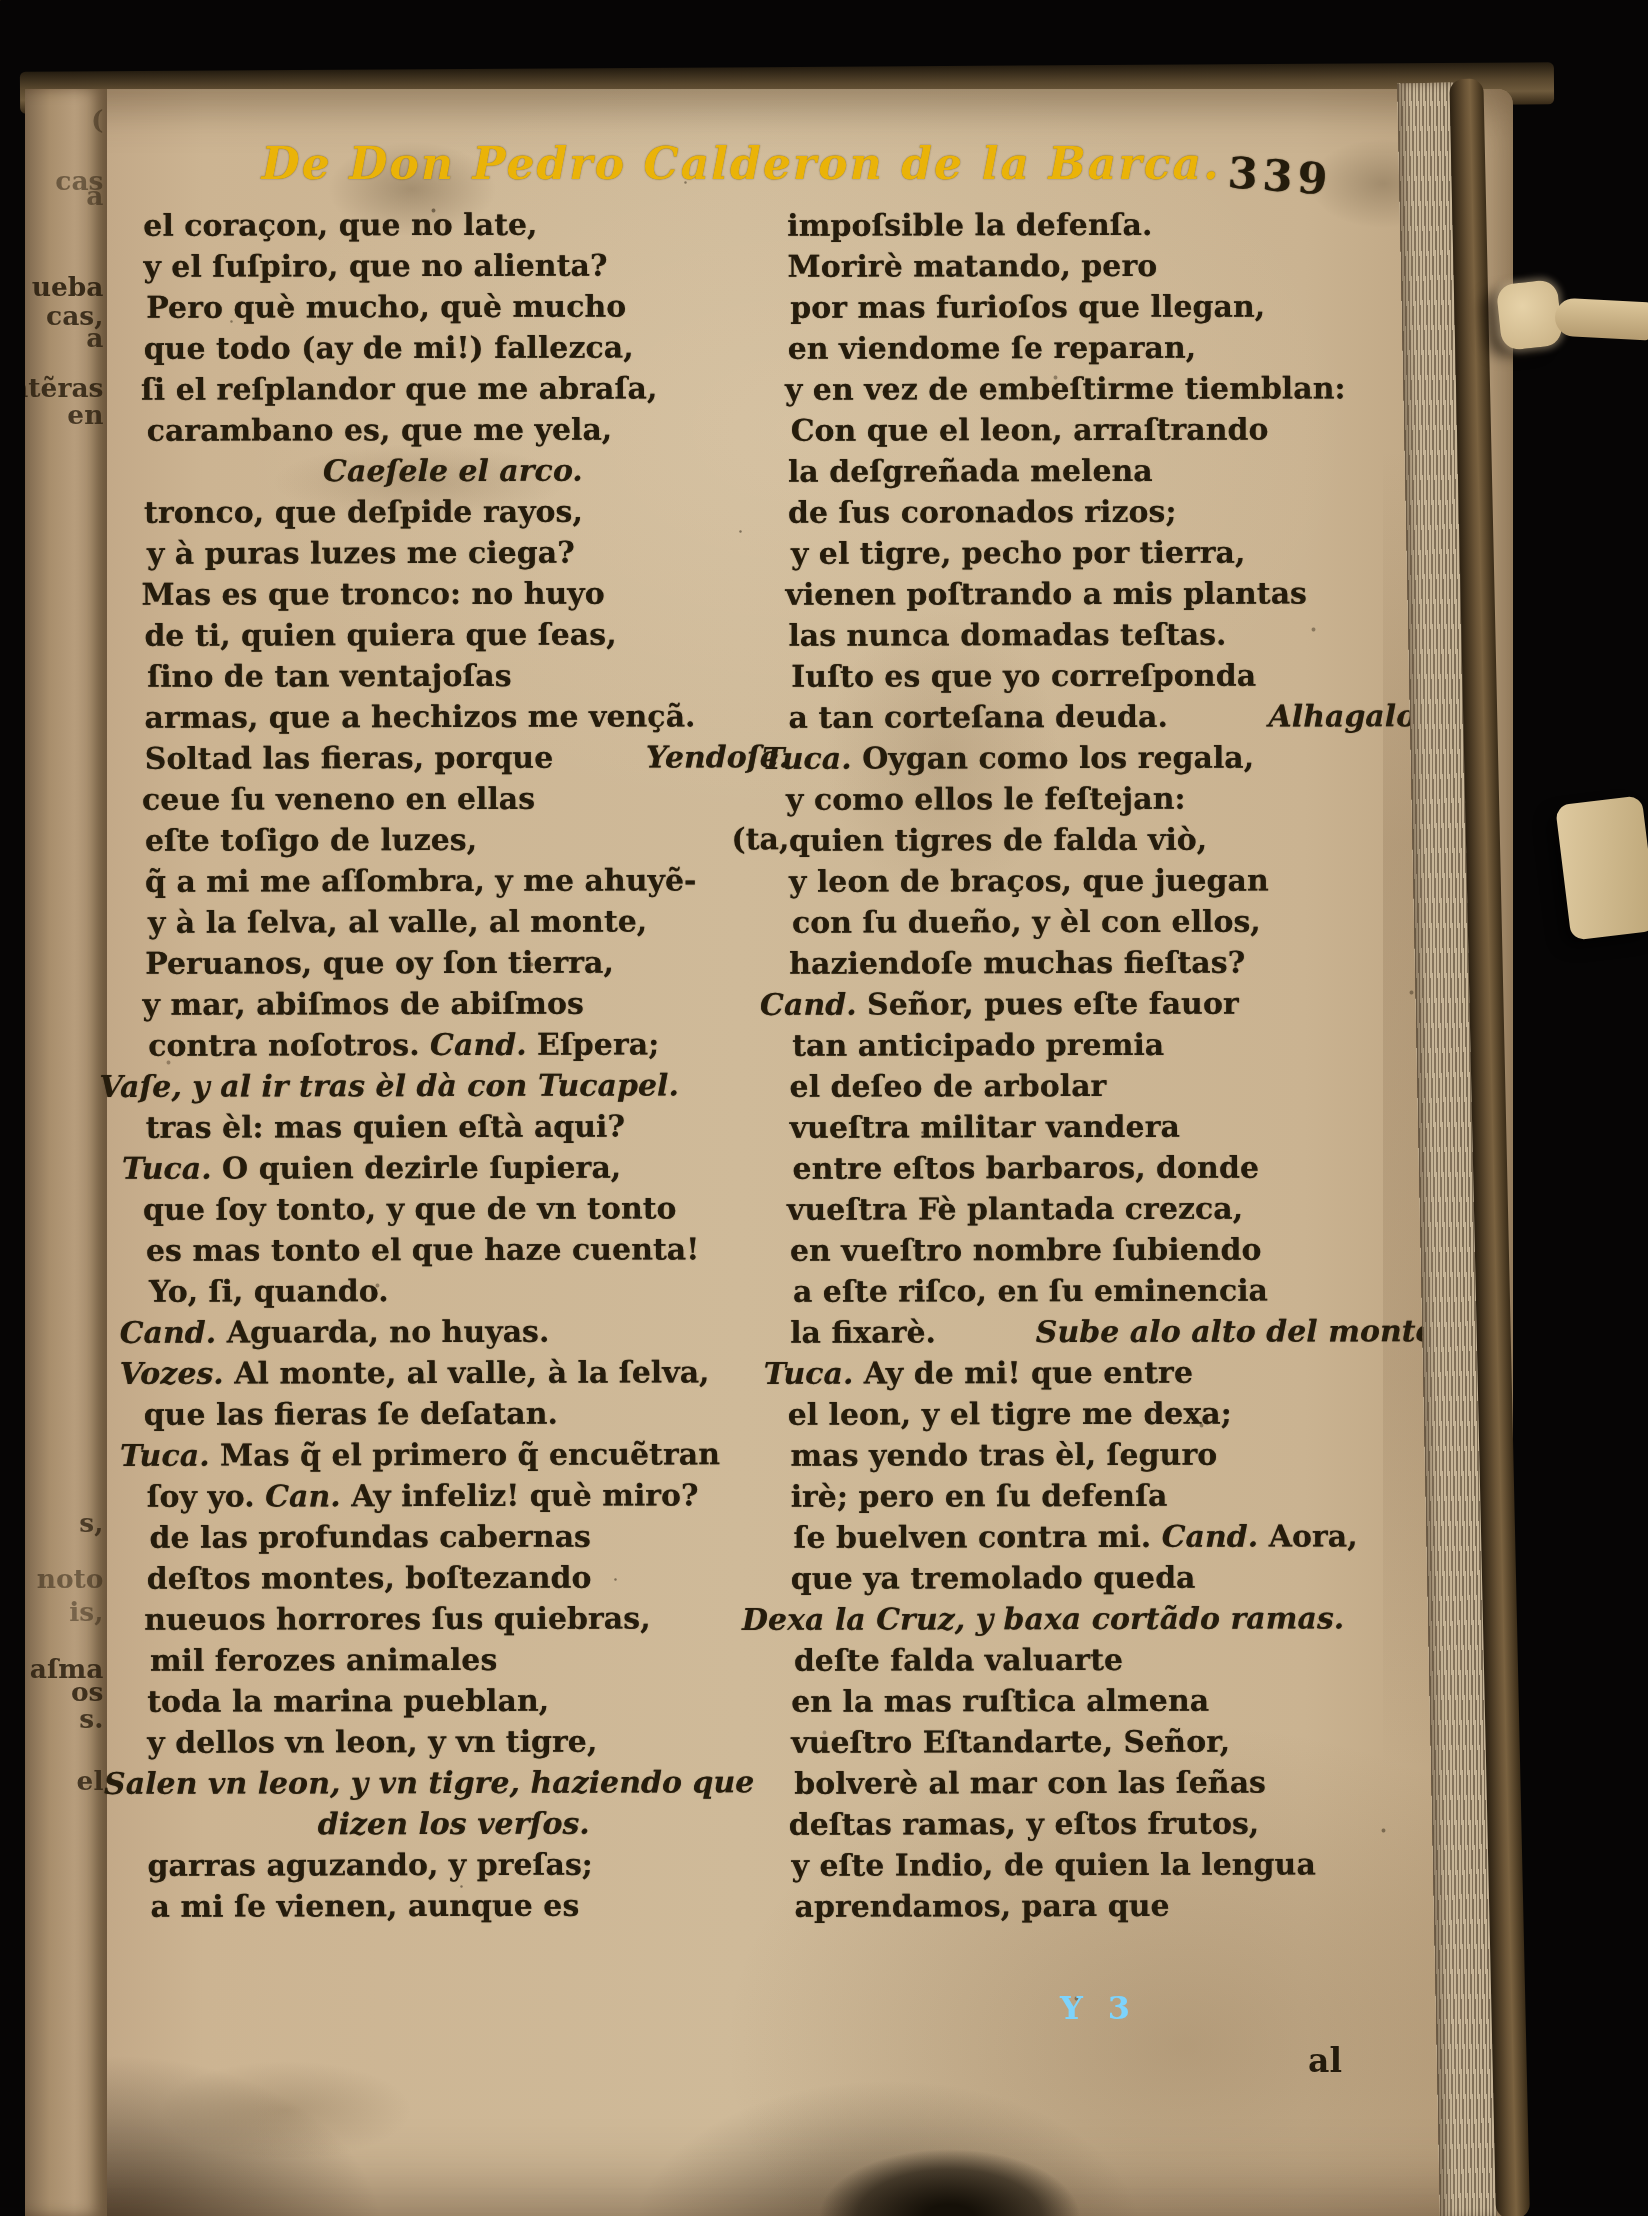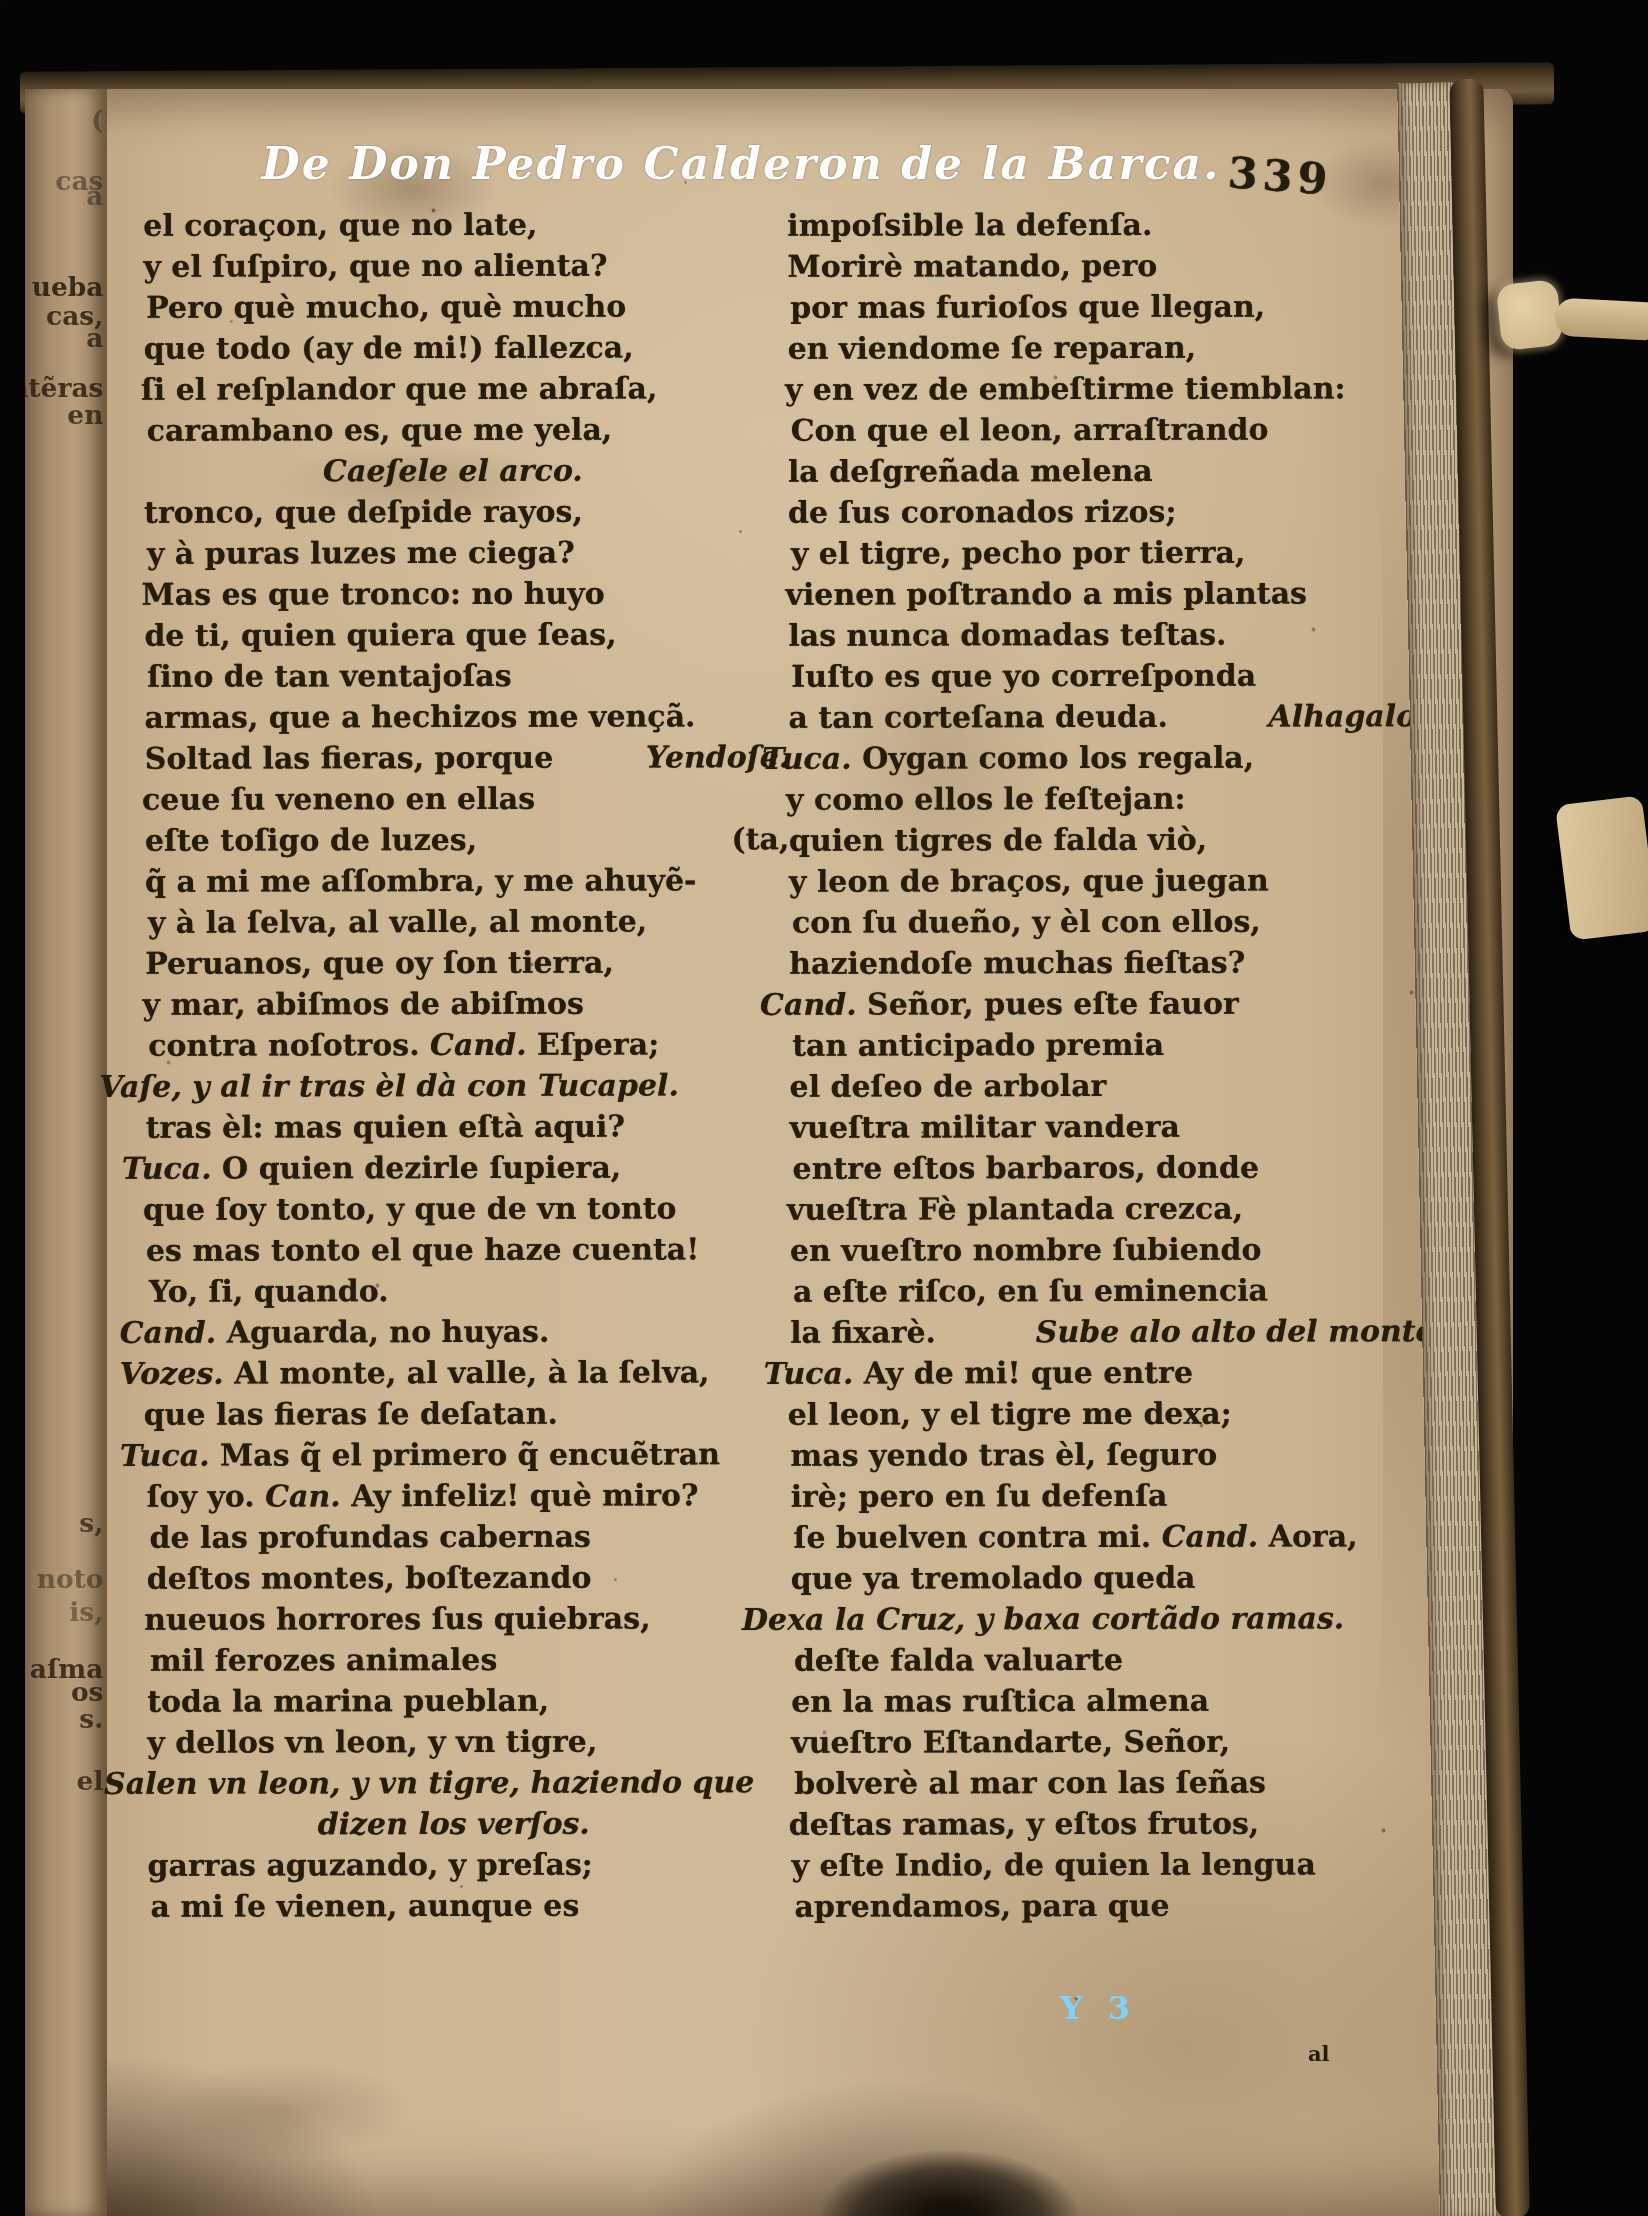--- a/index.html
+++ b/index.html
@@ -23,21 +23,21 @@
     box-shadow:inset 0 18px 42px rgba(70,50,25,.35), inset 0 -28px 63px rgba(60,38,18,.35);}
 
   
   .prev-leaf{position:absolute;left:25px;top:89px;width:82px;height:2127px;overflow:hidden;
     background:linear-gradient(90deg,#7e684e 0%,#a88e6c 30%,#b79d7c 60%,#9f8666 100%);
     box-shadow:inset -11.2px 0 14px rgba(55,38,18,.5);}
   .frag{position:absolute;right:3.5px;white-space:nowrap;font-weight:bold;font-size:26.5px;color:#2c2010;}
 
   
   .running-title{position:absolute;left:196px;top:138px;width:1090px;text-align:center;
-    font-style:italic;font-weight:bold;font-size:44px;letter-spacing:2.1px;color:#ffffff;
+    font-style:italic;font-weight:bold;font-size:44px;letter-spacing:2.1px;color:#eab308;
     text-shadow:0 0 1.4px rgba(35,25,10,.6);white-space:nowrap;}
   .page-number{position:absolute;left:1228px;top:151px;font-size:43px;font-weight:bold;
     letter-spacing:4.9px;color:#241c0c;transform:rotate(4deg);text-shadow:0 0 1.4px rgba(35,25,10,.6);}
 
   
   .col{position:absolute;top:207px;width:671px;color:#251c0c;font-size:30px;font-weight:bold;
     transform:rotate(-0.15deg);text-shadow:0 0 1px rgba(40,28,12,.65);}
   .col.left{left:119px}
   .col.right{left:763px}
   .line{display:flex;align-items:baseline;height:41px;white-space:pre;}
@@ -45,21 +45,21 @@
   .line.s{padding-left:0;}
   .line.c{justify-content:center;padding-left:0;}
   .line.f{margin-left:-19.6px;}
   .line:nth-child(3n){transform:translateX(2.8px);}
   .line:nth-child(5n){transform:translateX(-2.8px);}
   .it{font-style:italic;}
   .push{margin-left:auto;}
 
   .signature{position:absolute;left:763px;top:1989px;width:671px;text-align:center;
     font-size:32px;font-weight:bold;color:#7dd3fc;letter-spacing:7px;}
-  .catchword{position:absolute;left:1308px;top:2041px;font-size:21px;font-weight:bold;color:#241b0c;}
+  .catchword{position:absolute;left:1308px;top:2041px;font-size:33px;font-weight:bold;color:#241b0c;}
 
   
   .fore-edge{position:absolute;left:1440px;top:82px;width:57px;height:2136px;
     transform:rotate(-1.15deg);transform-origin:100% 100%;
     background:
       repeating-linear-gradient(90deg, rgba(62,48,32,.35) 0 1.4px, rgba(201,183,153,.95) 1.4px 3.5px),
       linear-gradient(90deg,#b3a084,#9b8a6f);
     box-shadow:inset 5.6px 0 9.8px rgba(50,36,20,.45);}
   .cover-edge{position:absolute;left:1496px;top:78px;width:34px;height:2140px;
     transform:rotate(-1.25deg);transform-origin:100% 100%;border-radius:14px;

